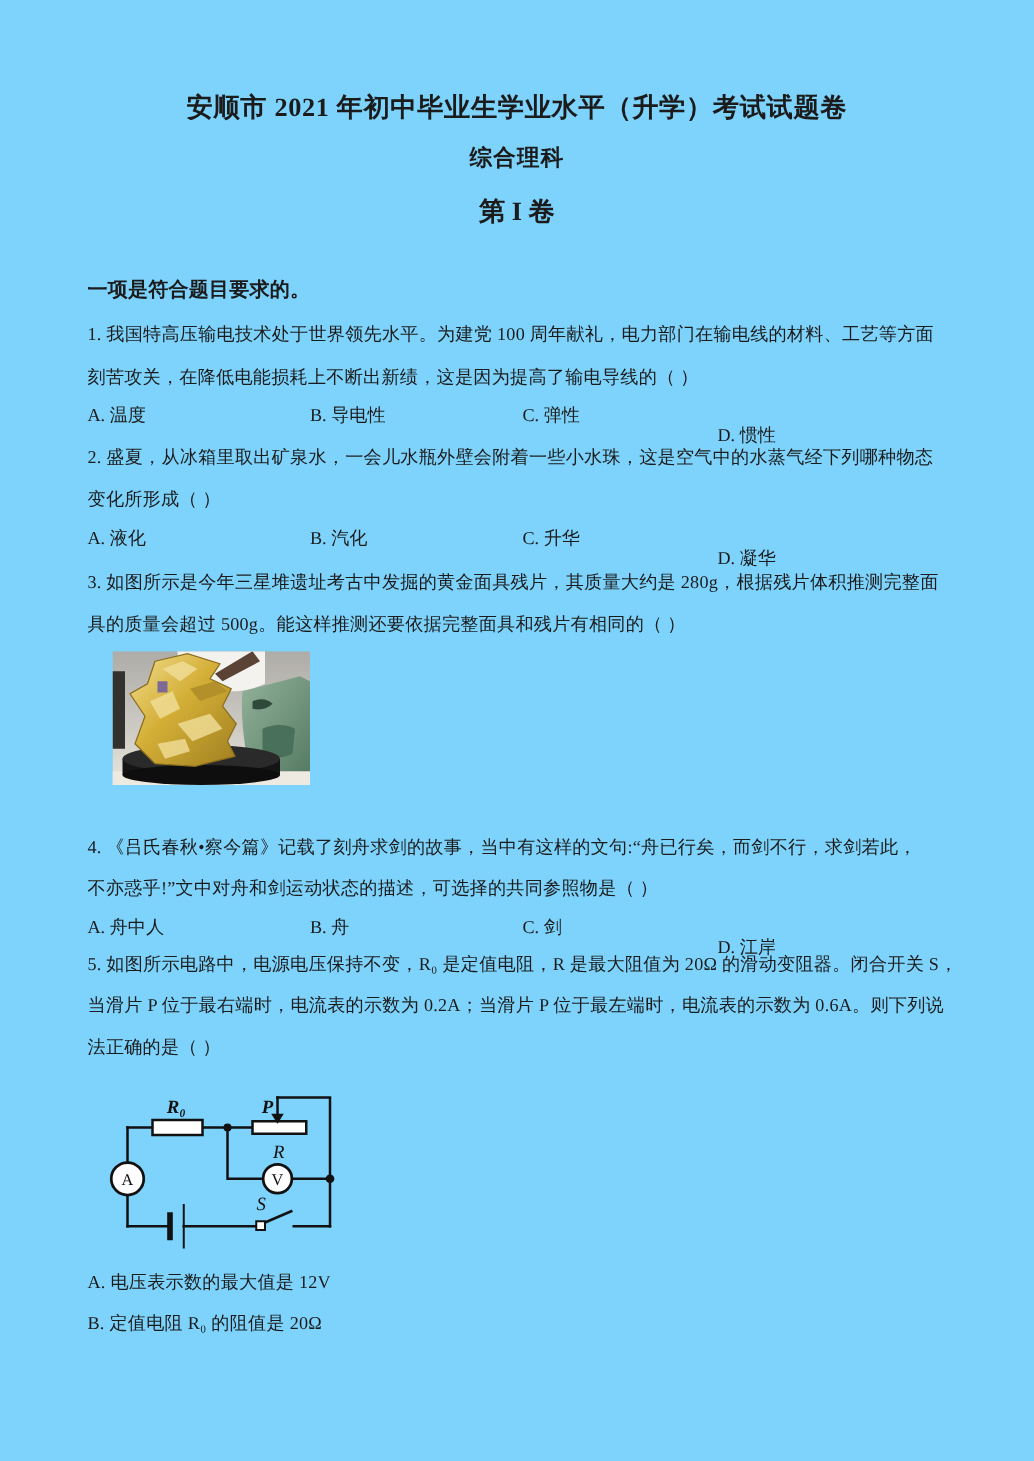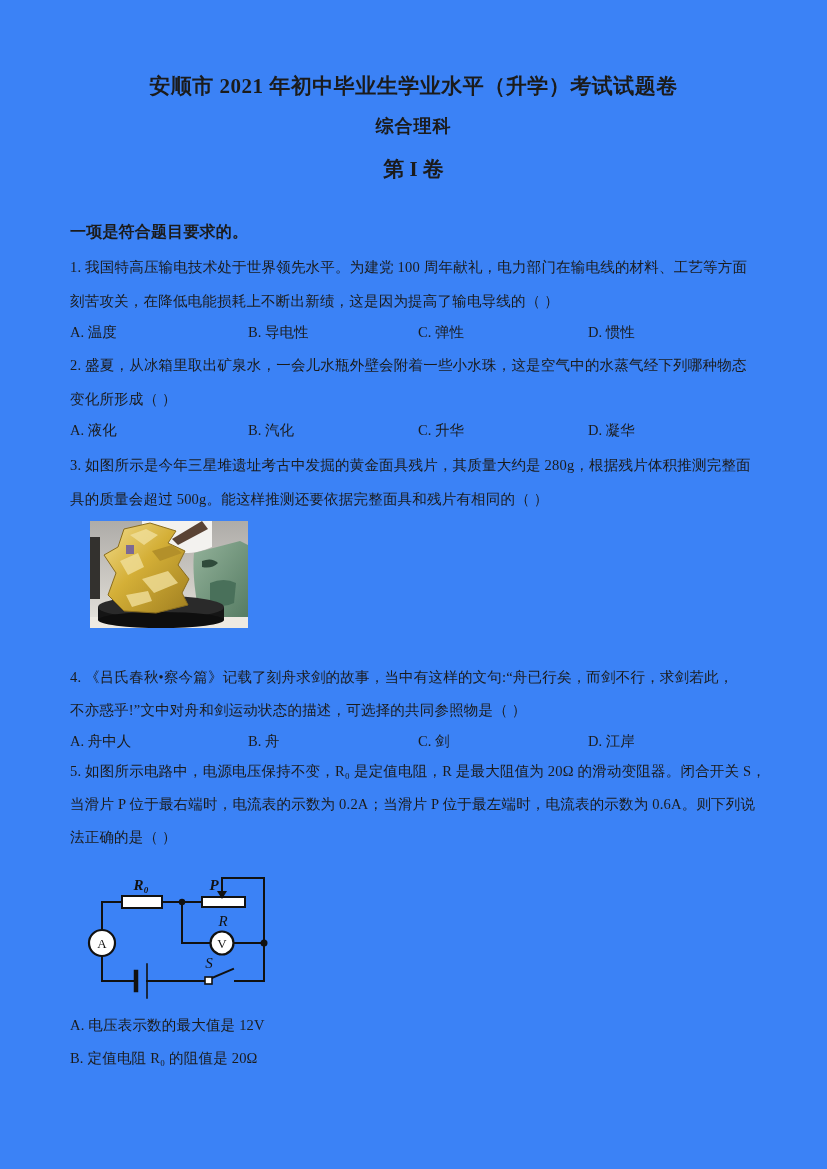--- a/index.html
+++ b/index.html
@@ -1,29 +1,29 @@
 <!DOCTYPE html>
 <html><head>
 <meta charset="utf-8">
 <style>
   html,body{margin:0;padding:0;background:#ffffff;}
   .page{
-    position:relative;width:827px;height:1169px;background:#3b82f6;
+    position:relative;width:827px;height:1169px;background:#7dd3fc;
     font-family:"Liberation Serif","DejaVu Serif",serif;color:#1b1b1b;overflow:hidden;
   }
   .abs{position:absolute;white-space:nowrap;}
   .center{left:0;width:827px;text-align:center;}
   .title{font-size:21px;font-weight:bold;letter-spacing:.5px;}
   .subtitle{font-size:18px;font-weight:bold;letter-spacing:1px;}
   .part{font-size:21px;font-weight:bold;}
   .hline{left:70px;font-size:16px;font-weight:bold;letter-spacing:.2px;}
   .bline{left:70px;font-size:14.5px;letter-spacing:.2px;}
   .optrow{left:70px;width:690px;height:20px;}
   .opt{position:absolute;top:0;font-size:14.5px;white-space:nowrap;}
-  .c0{left:0;} .c1{left:178px;} .c2{left:348px;} .c3{left:518px;}
+  .c0{left:0;} .c1{left:178px;} .c2{left:348px;} .c3{left:504px;margin-top:16px;}
   .photo{position:absolute;left:90px;top:521px;width:158px;height:107px;display:block;}
   .circuit{position:absolute;left:75px;top:866px;width:220px;height:145px;display:block;}
   .cir-lab{font-family:"Liberation Serif","DejaVu Serif",serif;font-style:italic;font-size:15px;fill:#111;}
   .cir-meter{font-family:"Liberation Serif","DejaVu Serif",serif;font-size:13px;fill:#111;font-style:normal;}
 </style>
 </head>
 <body>
 
 <div class="page">
 

